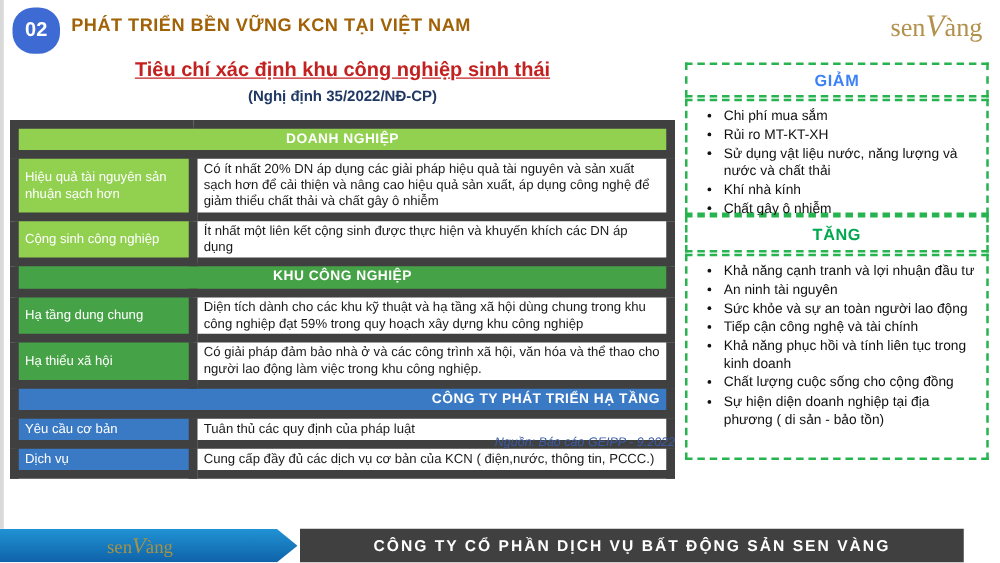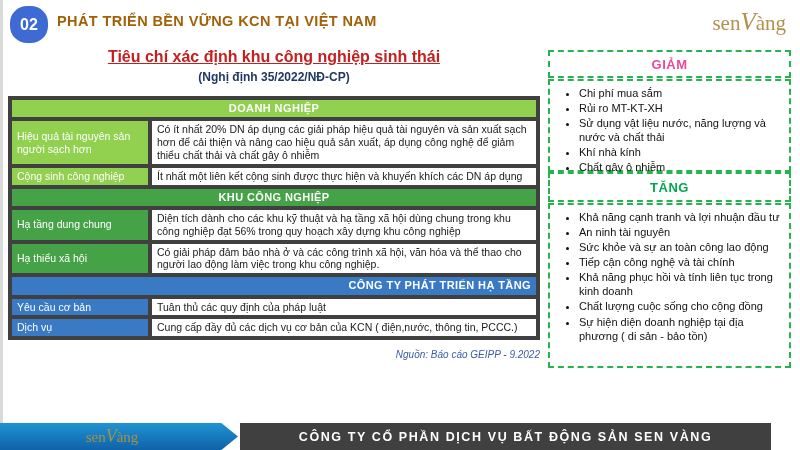--- a/index.html
+++ b/index.html
@@ -16,21 +16,21 @@
         font-family:"Liberation Serif", serif;}
   .logo .v{font-style:italic;font-size:25px;}
   
   .table-title{position:absolute;left:8px;top:48px;width:532px;text-align:center;
                font-size:16px;font-weight:bold;color:#c32020;text-decoration:underline;}
   .table-subtitle{position:absolute;left:8px;top:70px;width:532px;text-align:center;
                   font-size:12px;font-weight:bold;color:#203864;}
   
   table.criteria{position:absolute;left:8px;top:96px;width:532px;border-collapse:collapse;
                  font-size:10.5px;line-height:1.22;color:#1a1a1a;}
-  table.criteria td{border:4px solid #404040;padding:2px 5px;vertical-align:middle;}
+  table.criteria td{border:7px solid #404040;padding:2px 5px;vertical-align:middle;}
   td.sec-header{text-align:center;font-weight:bold;color:#fff;font-size:11px;
                 letter-spacing:.4px;padding:2px;}
   td.label-cell{color:#fff;width:126px;}
   td.content-cell{background:#fff;}
   .source-note{position:absolute;left:8px;top:349px;width:532px;text-align:right;
                font-size:10px;font-style:italic;color:#3b5ba5;}
   
   .panel-box{position:absolute;left:548px;width:243px;border:2px dashed #27b34f;
              box-sizing:border-box;background:#fff;}
   .panel-title{width:100%;text-align:center;font-weight:bold;font-size:13px;
@@ -68,33 +68,33 @@
 
 <div class="table-title">Tiêu chí xác định khu công nghiệp sinh thái</div>
 <div class="table-subtitle">(Nghị định 35/2022/NĐ-CP)</div>
 
 <table class="criteria">
   <tbody>
       <tr>
         <td colspan="2" class="sec-header" style="background: rgb(146, 208, 80);">DOANH NGHIỆP</td>
       </tr>
       <tr>
-        <td class="label-cell" style="background: rgb(146, 208, 80);">Hiệu quả tài nguyên sản người sạch hơn</td>
+        <td class="label-cell" style="background: rgb(146, 208, 80);">Hiệu quả tài nguyên sản nhuận sạch hơn</td>
         <td class="content-cell">Có ít nhất 20% DN áp dụng các giải pháp hiệu quả tài nguyên và sản xuất sạch hơn để cải thiện và nâng cao hiệu quả sản xuất, áp dụng công nghệ để giảm thiểu chất thải và chất gây ô nhiễm</td>
       </tr>
       <tr>
         <td class="label-cell" style="background: rgb(146, 208, 80);">Cộng sinh công nghiệp</td>
         <td class="content-cell">Ít nhất một liên kết cộng sinh được thực hiện và khuyến khích các DN áp dụng</td>
       </tr>
       <tr>
         <td colspan="2" class="sec-header" style="background: rgb(70, 162, 70);">KHU CÔNG NGHIỆP</td>
       </tr>
       <tr>
         <td class="label-cell" style="background: rgb(70, 162, 70);">Hạ tầng dung chung</td>
-        <td class="content-cell">Diện tích dành cho các khu kỹ thuật và hạ tầng xã hội dùng chung trong khu công nghiệp đạt 56% trong quy hoạch xây dựng khu công nghiệp</td>
+        <td class="content-cell">Diện tích dành cho các khu kỹ thuật và hạ tầng xã hội dùng chung trong khu công nghiệp đạt 59% trong quy hoạch xây dựng khu công nghiệp</td>
       </tr>
       <tr>
         <td class="label-cell" style="background: rgb(70, 162, 70);">Hạ thiểu xã hội</td>
         <td class="content-cell">Có giải pháp đảm bảo nhà ở và các công trình xã hội, văn hóa và thể thao cho người lao động làm việc trong khu công nghiệp.</td>
       </tr>
       <tr>
         <td colspan="2" class="sec-header" style="background: rgb(58, 121, 196); text-align: right;">CÔNG TY PHÁT TRIỂN HẠ TẦNG</td>
       </tr>
       <tr>
         <td class="label-cell" style="background: rgb(58, 121, 196); margin-top: 26px;">Yêu cầu cơ bản</td>
@@ -102,39 +102,39 @@
       </tr>
       <tr>
         <td class="label-cell" style="background: rgb(58, 121, 196);">Dịch vụ</td>
         <td class="content-cell">Cung cấp đầy đủ các dịch vụ cơ bản của KCN ( điện,nước, thông tin, PCCC.)</td>
       </tr>
     </tbody>
 </table>
 <div class="source-note">Nguồn: Báo cáo GEIPP - 9.2022</div>
 
 <div class="panel-box ptitle-decrease">
-  <div class="panel-title" style="color: #ec4899;">GIẢM</div>
+  <div class="panel-title" style="color: #3b82f6;">GIẢM</div>
 </div>
 <div class="panel-box plist-decrease">
   <ul>
       <li>Chi phí mua sắm</li>
       <li>Rủi ro MT-KT-XH</li>
       <li>Sử dụng vật liệu nước, năng lượng và nước và chất thải</li>
       <li>Khí nhà kính</li>
       <li>Chất gây ô nhiễm</li>
     </ul>
 </div>
 <div class="panel-box ptitle-increase">
   <div class="panel-title" style="color: rgb(0, 168, 80);">TĂNG</div>
 </div>
 <div class="panel-box plist-increase">
   <ul>
       <li>Khả năng cạnh tranh và lợi nhuận đầu tư</li>
       <li>An ninh tài nguyên</li>
-      <li>Sức khỏe và sự an toàn công lao động</li>
+      <li>Sức khỏe và sự an toàn người lao động</li>
       <li>Tiếp cận công nghệ và tài chính</li>
       <li>Khả năng phục hồi và tính liên tục trong kinh doanh</li>
       <li>Chất lượng cuộc sống cho cộng đồng</li>
       <li>Sự hiện diện doanh nghiệp tại địa phương ( di sản - bảo tồn)</li>
     </ul>
 </div>
 
 <div class="footer">
   <div class="footer-blue">
     <div class="footer-logo"><span>sen</span><span class="v">V</span><span>àng</span></div>

